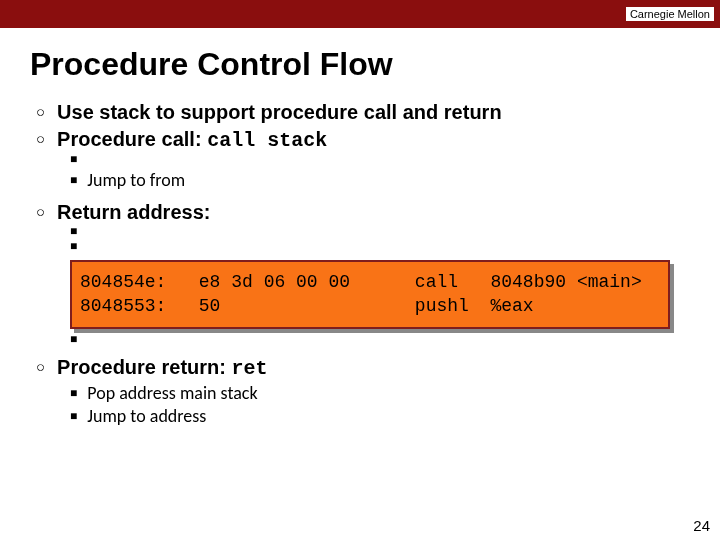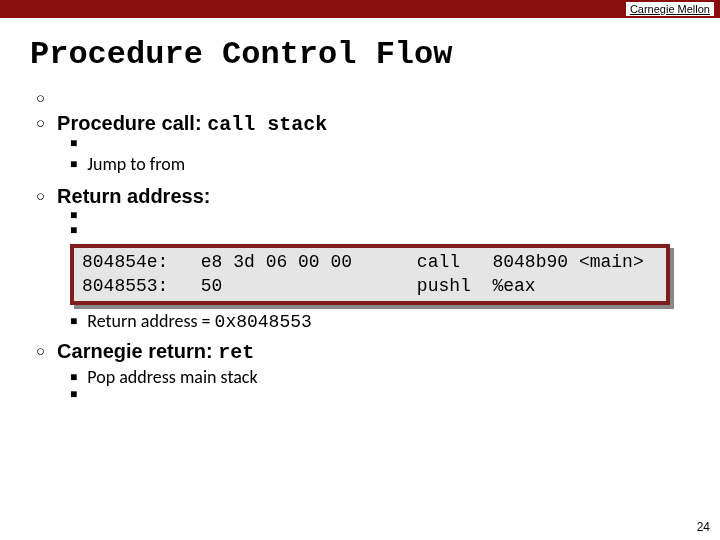--- a/index.html
+++ b/index.html
@@ -5,40 +5,39 @@
   * { margin: 0; padding: 0; box-sizing: border-box; }
   body {
     width: 720px;
     height: 540px;
     background: #fff;
     font-family: Calibri, Arial, sans-serif;
     position: relative;
     overflow: hidden;
   }
   .top-bar {
-    height: 18px;
+    height: 28px;
     background: #8a0e0e;
     display: flex;
     justify-content: flex-end;
     align-items: center;
     padding-right: 6px;
-    text-decoration: underline;
   }
   .top-bar span {
     background: #fff;
     color: #000;
     font-size: 11px;
     padding: 1px 4px;
     font-family: Arial, sans-serif;
   }
   .content {
     padding: 10px 30px 0 30px;
   }
   h1 {
-    font-family: Liberation Mono, monospace;
+    font-family: Liberation Sans, sans-serif;
     font-size: 32px;
     font-weight: bold;
     margin: 8px 0 18px 0;
   }
   .b1 {
     display: flex;
     align-items: baseline;
     font-family: Arial, sans-serif;
     font-size: 20px;
     font-weight: bold;
@@ -58,52 +57,53 @@
   }
   .b2 .sq {
     font-size: 12px;
     margin-right: 10px;
     position: relative;
     top: -2px;
   }
   .mono { font-family: "Courier New", monospace; }
   .codebox {
     margin: 4px 0 4px 40px;
-    border: 4px solid #7f1d1d;
+    border: 2px solid #7f1d1d;
     box-shadow: 4px 4px 0 #888;
-    background: #e5e5e5;
-    padding: 2px 8px;
+    background: #f97316;
+    padding: 8px 8px;
     font-family: "Courier New", monospace;
     font-size: 18px;
     line-height: 1.35;
     display: inline-block;
     width: 600px;
   }
   .cl { white-space: pre; }
   .page-num {
     position: absolute;
     bottom: 6px;
     right: 10px;
-    font-size: 12px;
+    font-size: 15px;
     font-family: Arial, sans-serif;
     color: #000;
   }
 </style>
 </head>
 <body>
 
 <div class="top-bar">
   <span>Carnegie Mellon</span>
 </div>
 
 <div class="content">
   <h1>Procedure Control Flow</h1>
 
   <div class="b1">
     <span class="circ">○</span>
+    <span>Use stack to support procedure call and return</span>
   </div>
 
   <div class="b1">
     <span class="circ">○</span>
     <span>
       <span>Procedure call: </span><span class="mono">call stack</span>
     </span>
   </div>
 
   <div class="b2">
@@ -126,34 +126,32 @@
     <span class="sq">■</span>
   </div>
 
   <div class="codebox">
     <div class="cl">804854e:   e8 3d 06 00 00      call   8048b90 &lt;main&gt;</div>
     <div class="cl">8048553:   50                  pushl  %eax</div>
   </div>
 
   <div class="b2">
     <span class="sq">■</span>
-    <span>
-      <span>Return address = </span><span class="mono">0x8048553</span>
-    </span>
   </div>
 
   <div class="b1" style="margin-top:8px">
     <span class="circ">○</span>
     <span>
-      <span>Carnegie return: </span><span class="mono">ret</span>
+      <span>Procedure return: </span><span class="mono">ret</span>
     </span>
   </div>
 
   <div class="b2">
     <span class="sq">■</span>
     <span>Pop address main stack</span>
   </div>
   <div class="b2">
     <span class="sq">■</span>
+    <span>Jump to address</span>
   </div>
 </div>
 
 <div class="page-num">24</div>
 
 </body></html>

